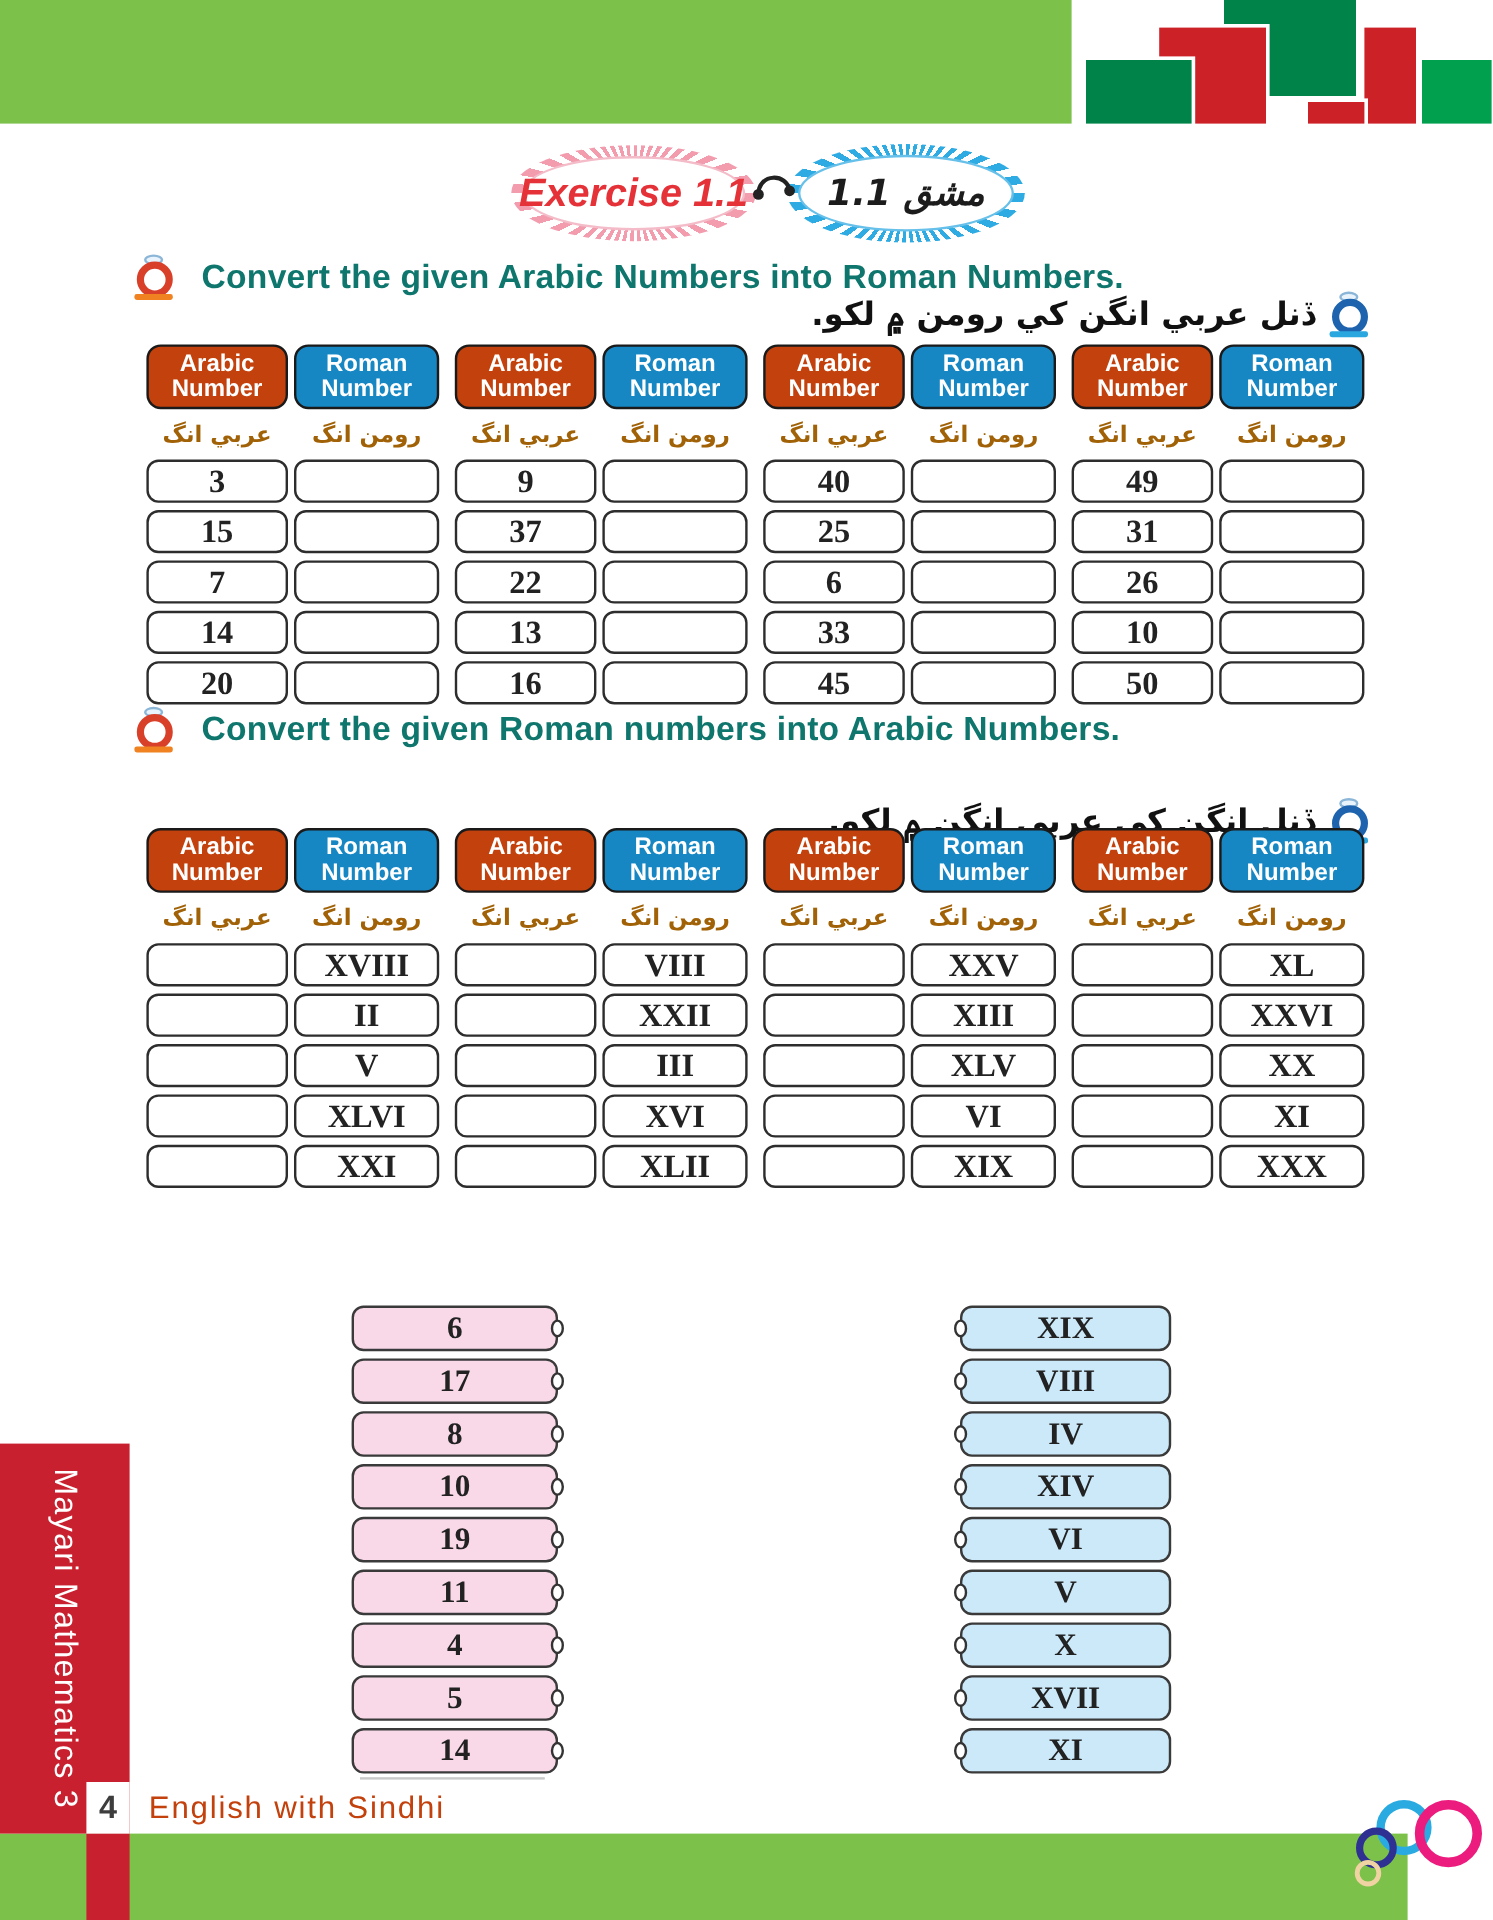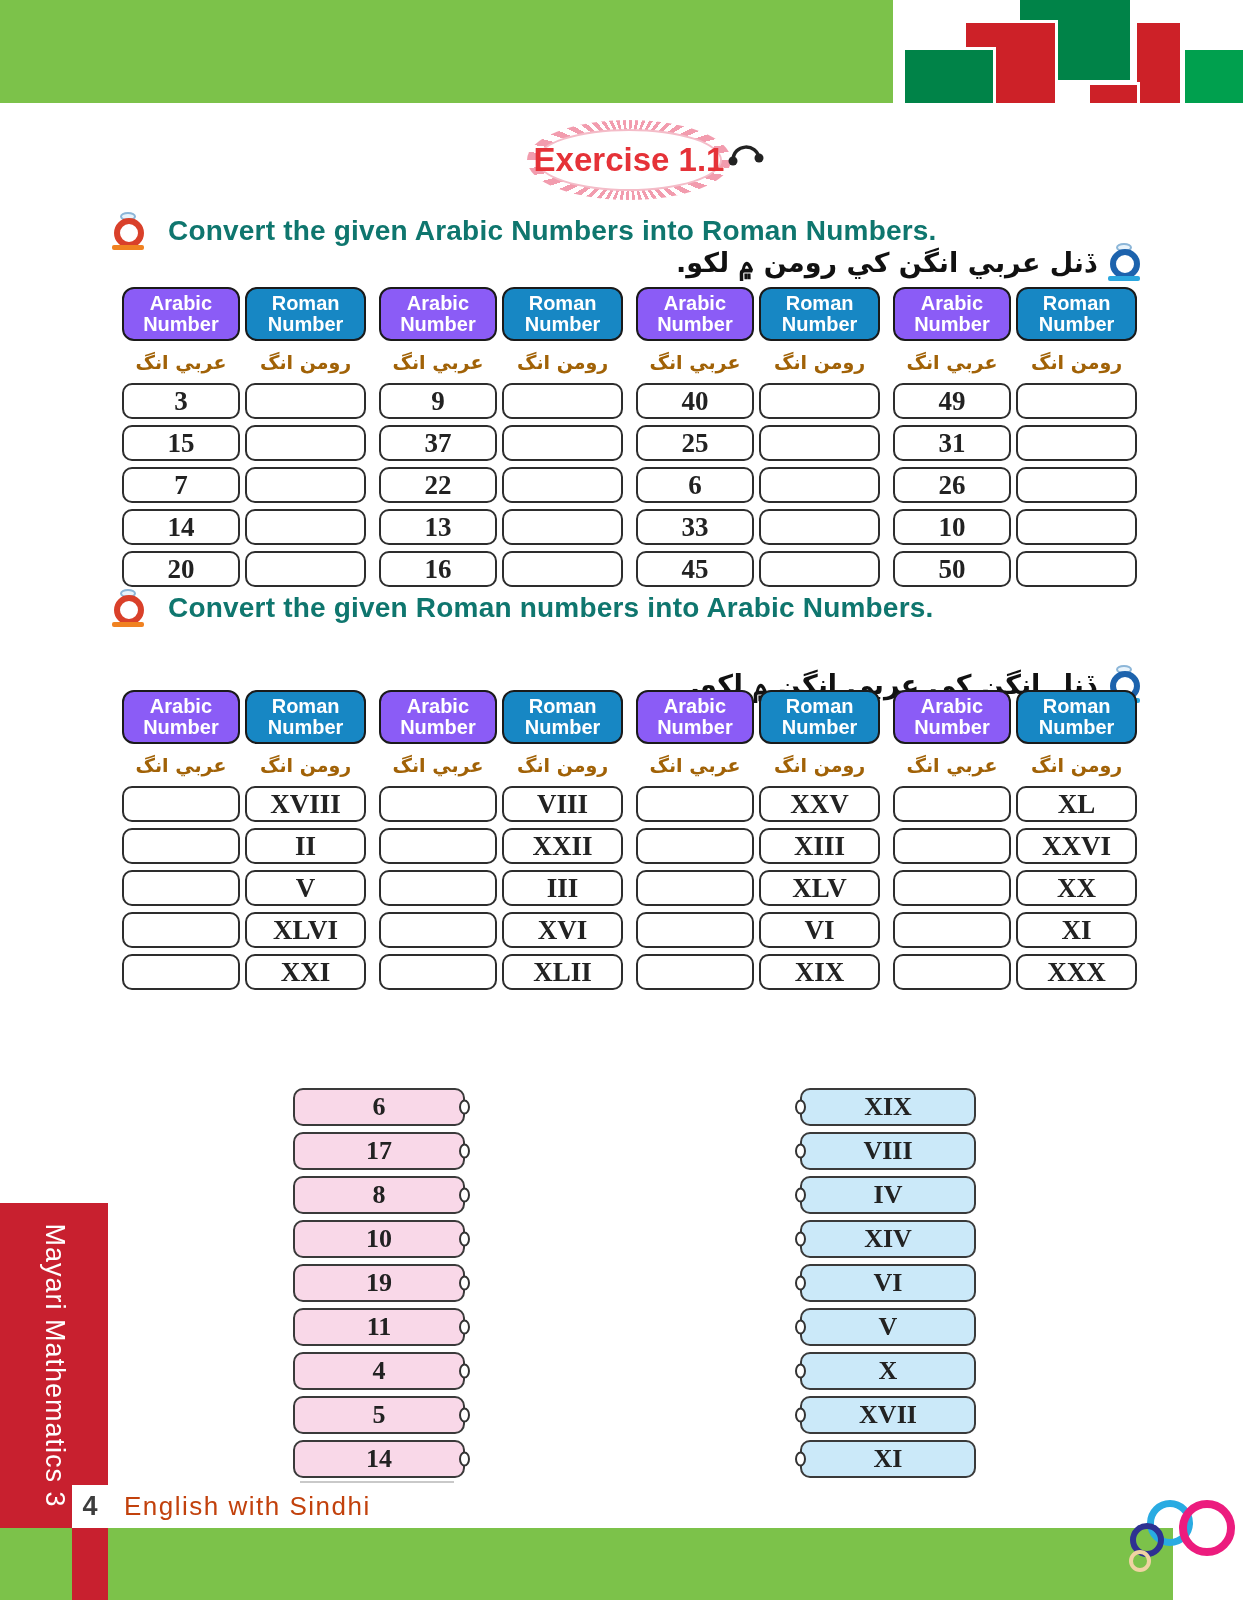--- a/index.html
+++ b/index.html
@@ -22,21 +22,21 @@
   .badge{position:relative;display:flex;align-items:center;justify-content:center;}
   .badge .burst{position:absolute;inset:0;border-radius:50%;}
   .badge.pink .burst{background:repeating-conic-gradient(#f29cae 0 4.5deg,#ffffff 4.5deg 9deg);}
   .badge.blue .burst{background:repeating-conic-gradient(#2fabe3 0 4.5deg,#ffffff 4.5deg 9deg);}
   .badge .inner{position:absolute;inset:9px;background:#fff;border-radius:50%;
                 display:flex;align-items:center;justify-content:center;}
   .badge.pink .inner{border:2px solid #f4bcc8;}
   .badge.blue .inner{border:2px solid #66c0ea;}
   .badge.pink{width:204px;height:80px;}
   .badge.blue{width:198px;height:82px;}
-  .badge .txt{position:relative;z-index:2;font-weight:bold;font-size:33px;white-space:nowrap;}
+  .badge .txt{position:relative;z-index:2;font-weight:bold;font-size:33px;white-space:nowrap;font-style:italic;}
   .badge.pink .txt{color:#e53238;}
   .badge.blue .txt{color:#1c1c1c;font-family:"DejaVu Sans",sans-serif;font-size:30px;}
   .link-ic{position:relative;z-index:3;margin:0 -14px 14px -10px;}
 
   
   .bullet{position:relative;width:32px;height:38px;flex:0 0 32px;}
   .bullet .ringo{position:absolute;left:2px;top:6px;width:18px;height:18px;border-radius:50%;
                  border:6px solid #d9402a;}
   .bullet .base{position:absolute;left:0;bottom:0;width:32px;height:5px;background:#f08221;border-radius:2px;}
   .bullet .cap{position:absolute;left:8px;top:0;width:16px;height:9px;border-radius:50%;
@@ -48,21 +48,21 @@
   .head-text{font-weight:bold;font-size:28px;color:#0f766e;letter-spacing:.2px;}
   .sd-row{position:absolute;display:flex;align-items:center;gap:12px;}
   .sd-text{font-family:"DejaVu Sans",sans-serif;font-weight:bold;font-size:27px;color:#111;direction:rtl;}
 
   
   .ptable{position:absolute;left:122px;width:1014px;display:flex;gap:14px;}
   .pgroup{flex:1;display:grid;grid-template-columns:48.5% 50%;column-gap:5px;row-gap:6px;}
   .pill{border:2.5px solid #1a1a1a;border-radius:12px;color:#fff;font-weight:bold;font-size:20px;
         line-height:1.05;display:flex;align-items:center;justify-content:center;text-align:center;
         height:54px;box-sizing:border-box;padding:2px;}
-  .pill.arabic{background:#8b5cf6;}
+  .pill.arabic{background:#c2410c;}
   .pill.roman{background:#1787c4;}
   .sublabel{font-family:"DejaVu Sans",sans-serif;font-weight:bold;font-size:19px;text-align:center;
             height:30px;line-height:30px;direction:rtl;color:#a16207;}
   .cell{height:36px;border:2.5px solid #2d2d2d;border-radius:10px;background:#fff;box-sizing:border-box;
         display:flex;align-items:center;justify-content:center;
         font-family:"Liberation Serif",serif;font-weight:bold;font-size:27px;color:#222;}
 
   
   .mcol{position:absolute;top:1088px;}
   .mcol.left{left:293px;width:172px;}
@@ -110,20 +110,25 @@
     <div class="badge pink">
       <div class="burst"></div>
       <div class="inner"></div>
       <span class="txt">Exercise 1.1</span>
     </div>
     <svg class="link-ic" width="42" height="32" viewBox="0 0 42 32">
       <path d="M8 24 C 8 6, 32 6, 34 21" fill="none" stroke="#222" stroke-width="3.5"></path>
       <circle cx="8" cy="24" r="4.5" fill="#222"></circle>
       <circle cx="34" cy="21" r="4.5" fill="#222"></circle>
     </svg>
+    <div class="badge blue">
+      <div class="burst"></div>
+      <div class="inner"></div>
+      <span class="txt" dir="rtl">مشق 1.1</span>
+    </div>
   </div>
 
   <div class="head-row" style="top:212px;left:112px;">
     <span class="bullet">
         <span class="cap"></span>
         <span class="ringo"></span>
         <span class="base"></span>
       </span>
     <span class="head-text">Convert the given Arabic Numbers into Roman Numbers.</span>
   </div>

